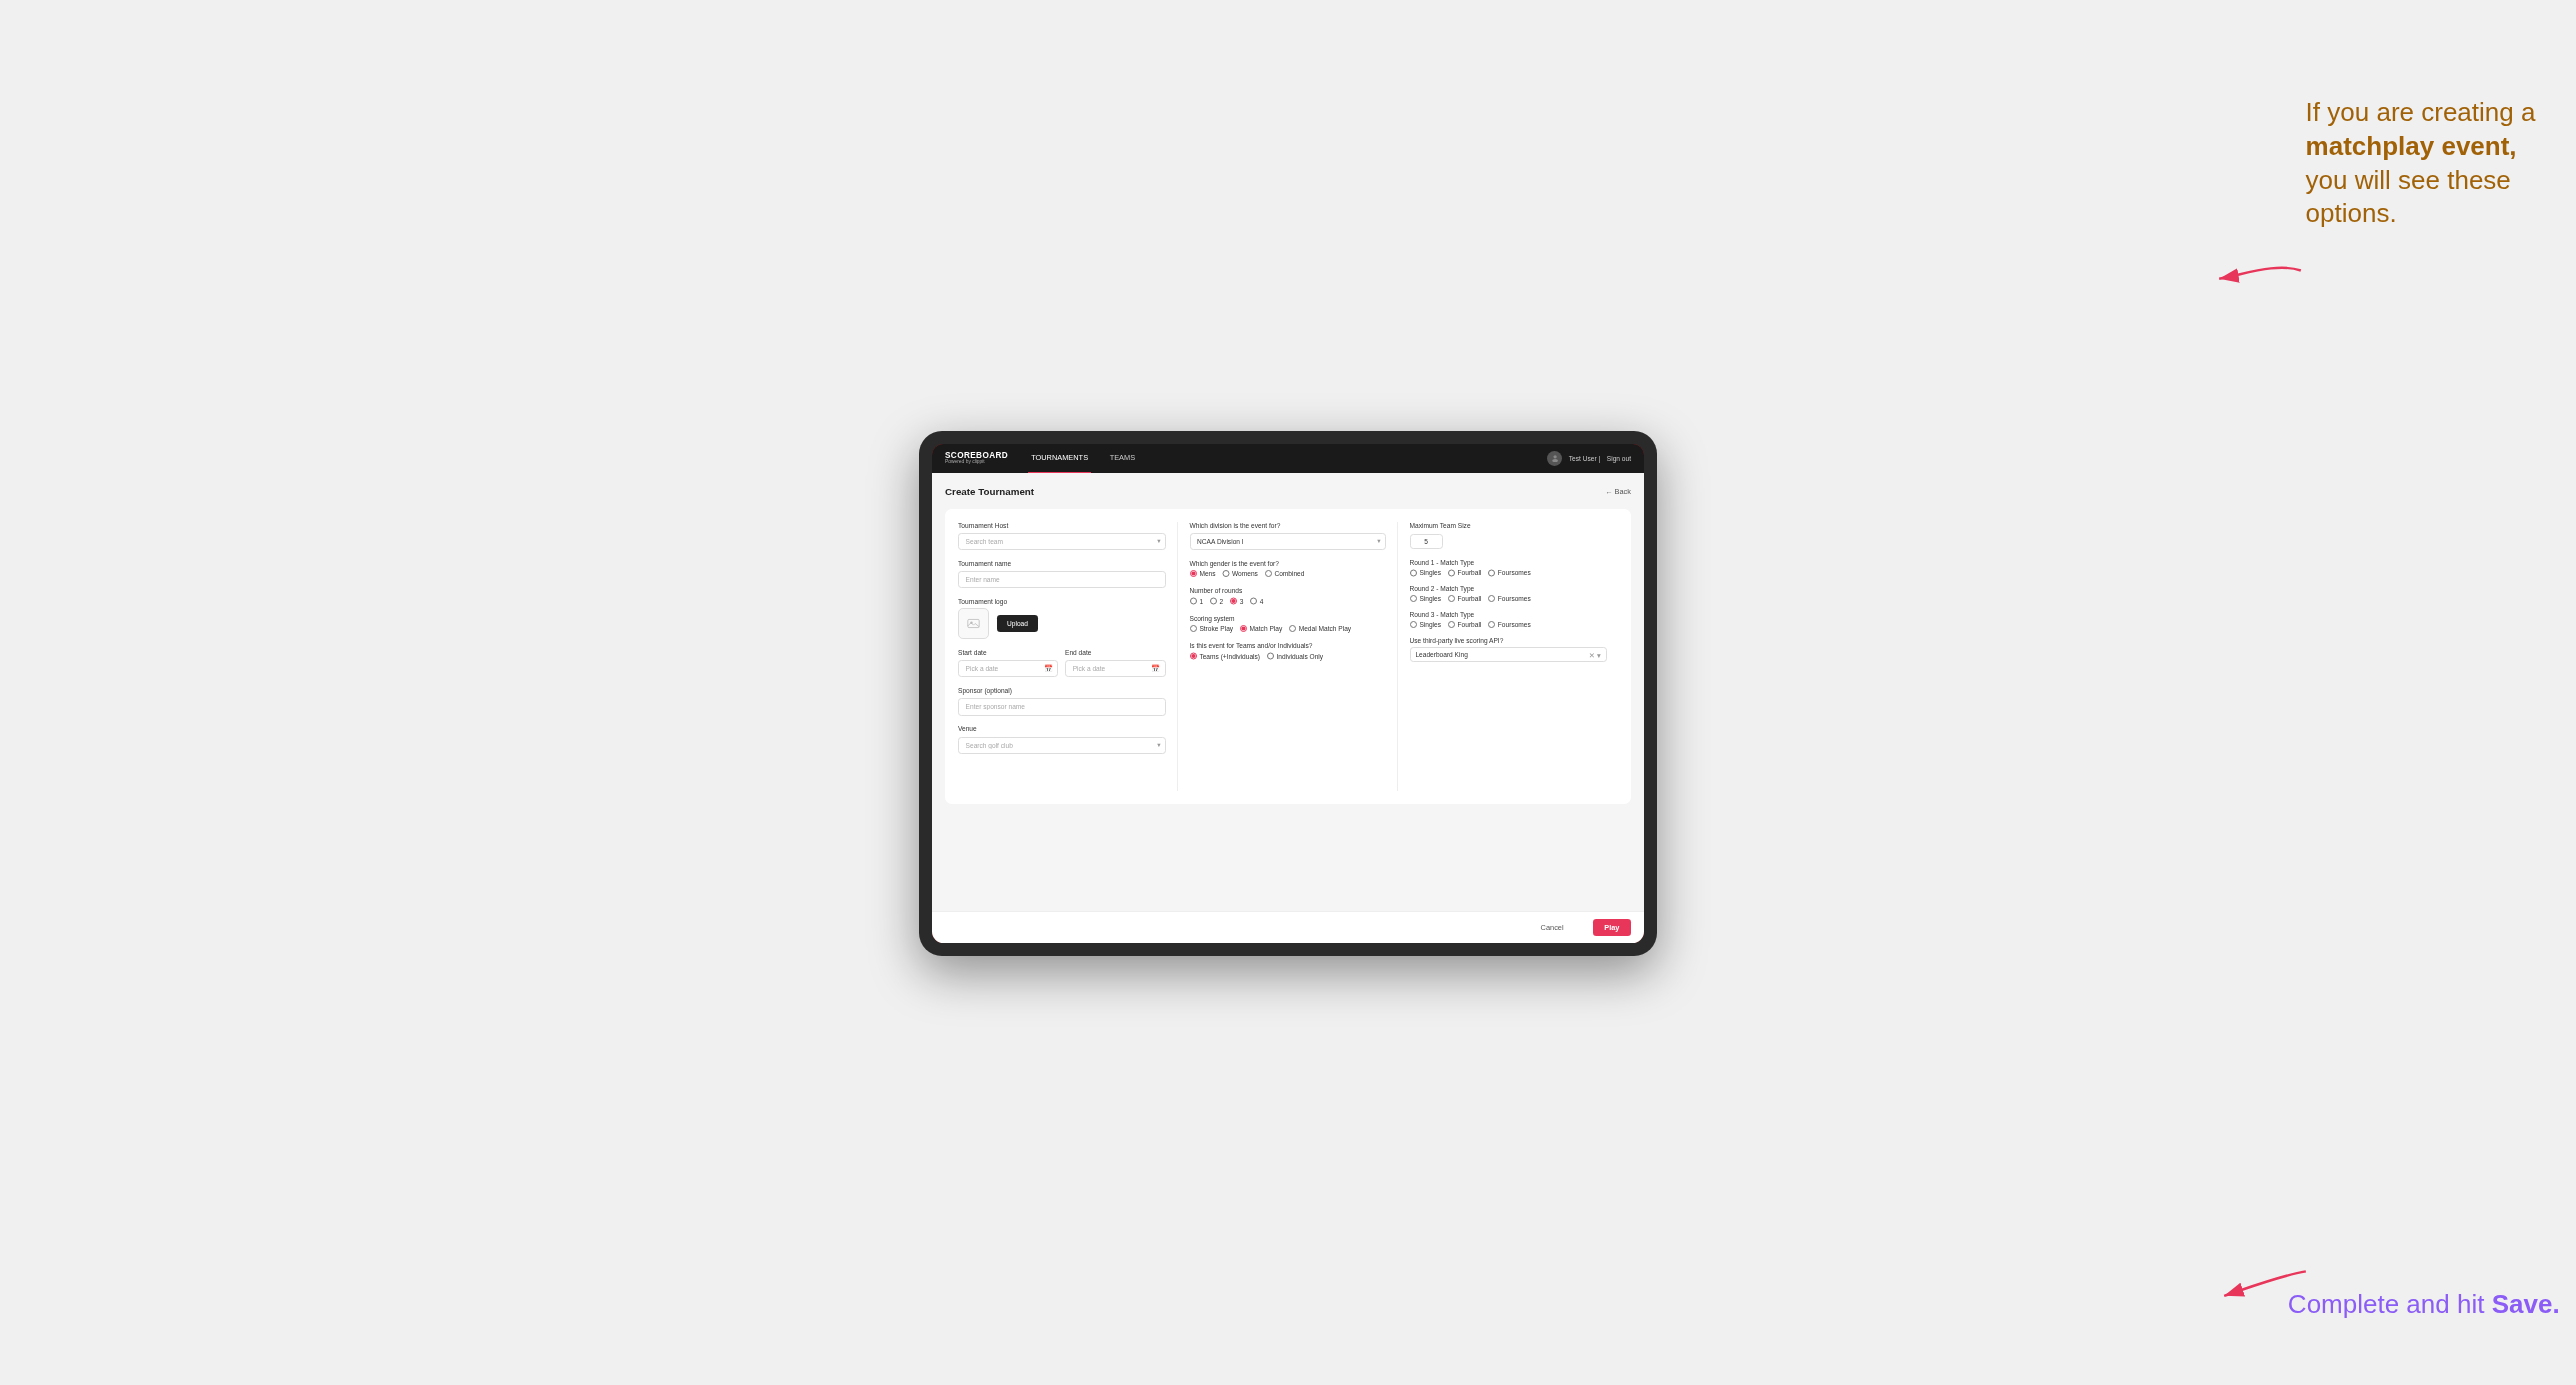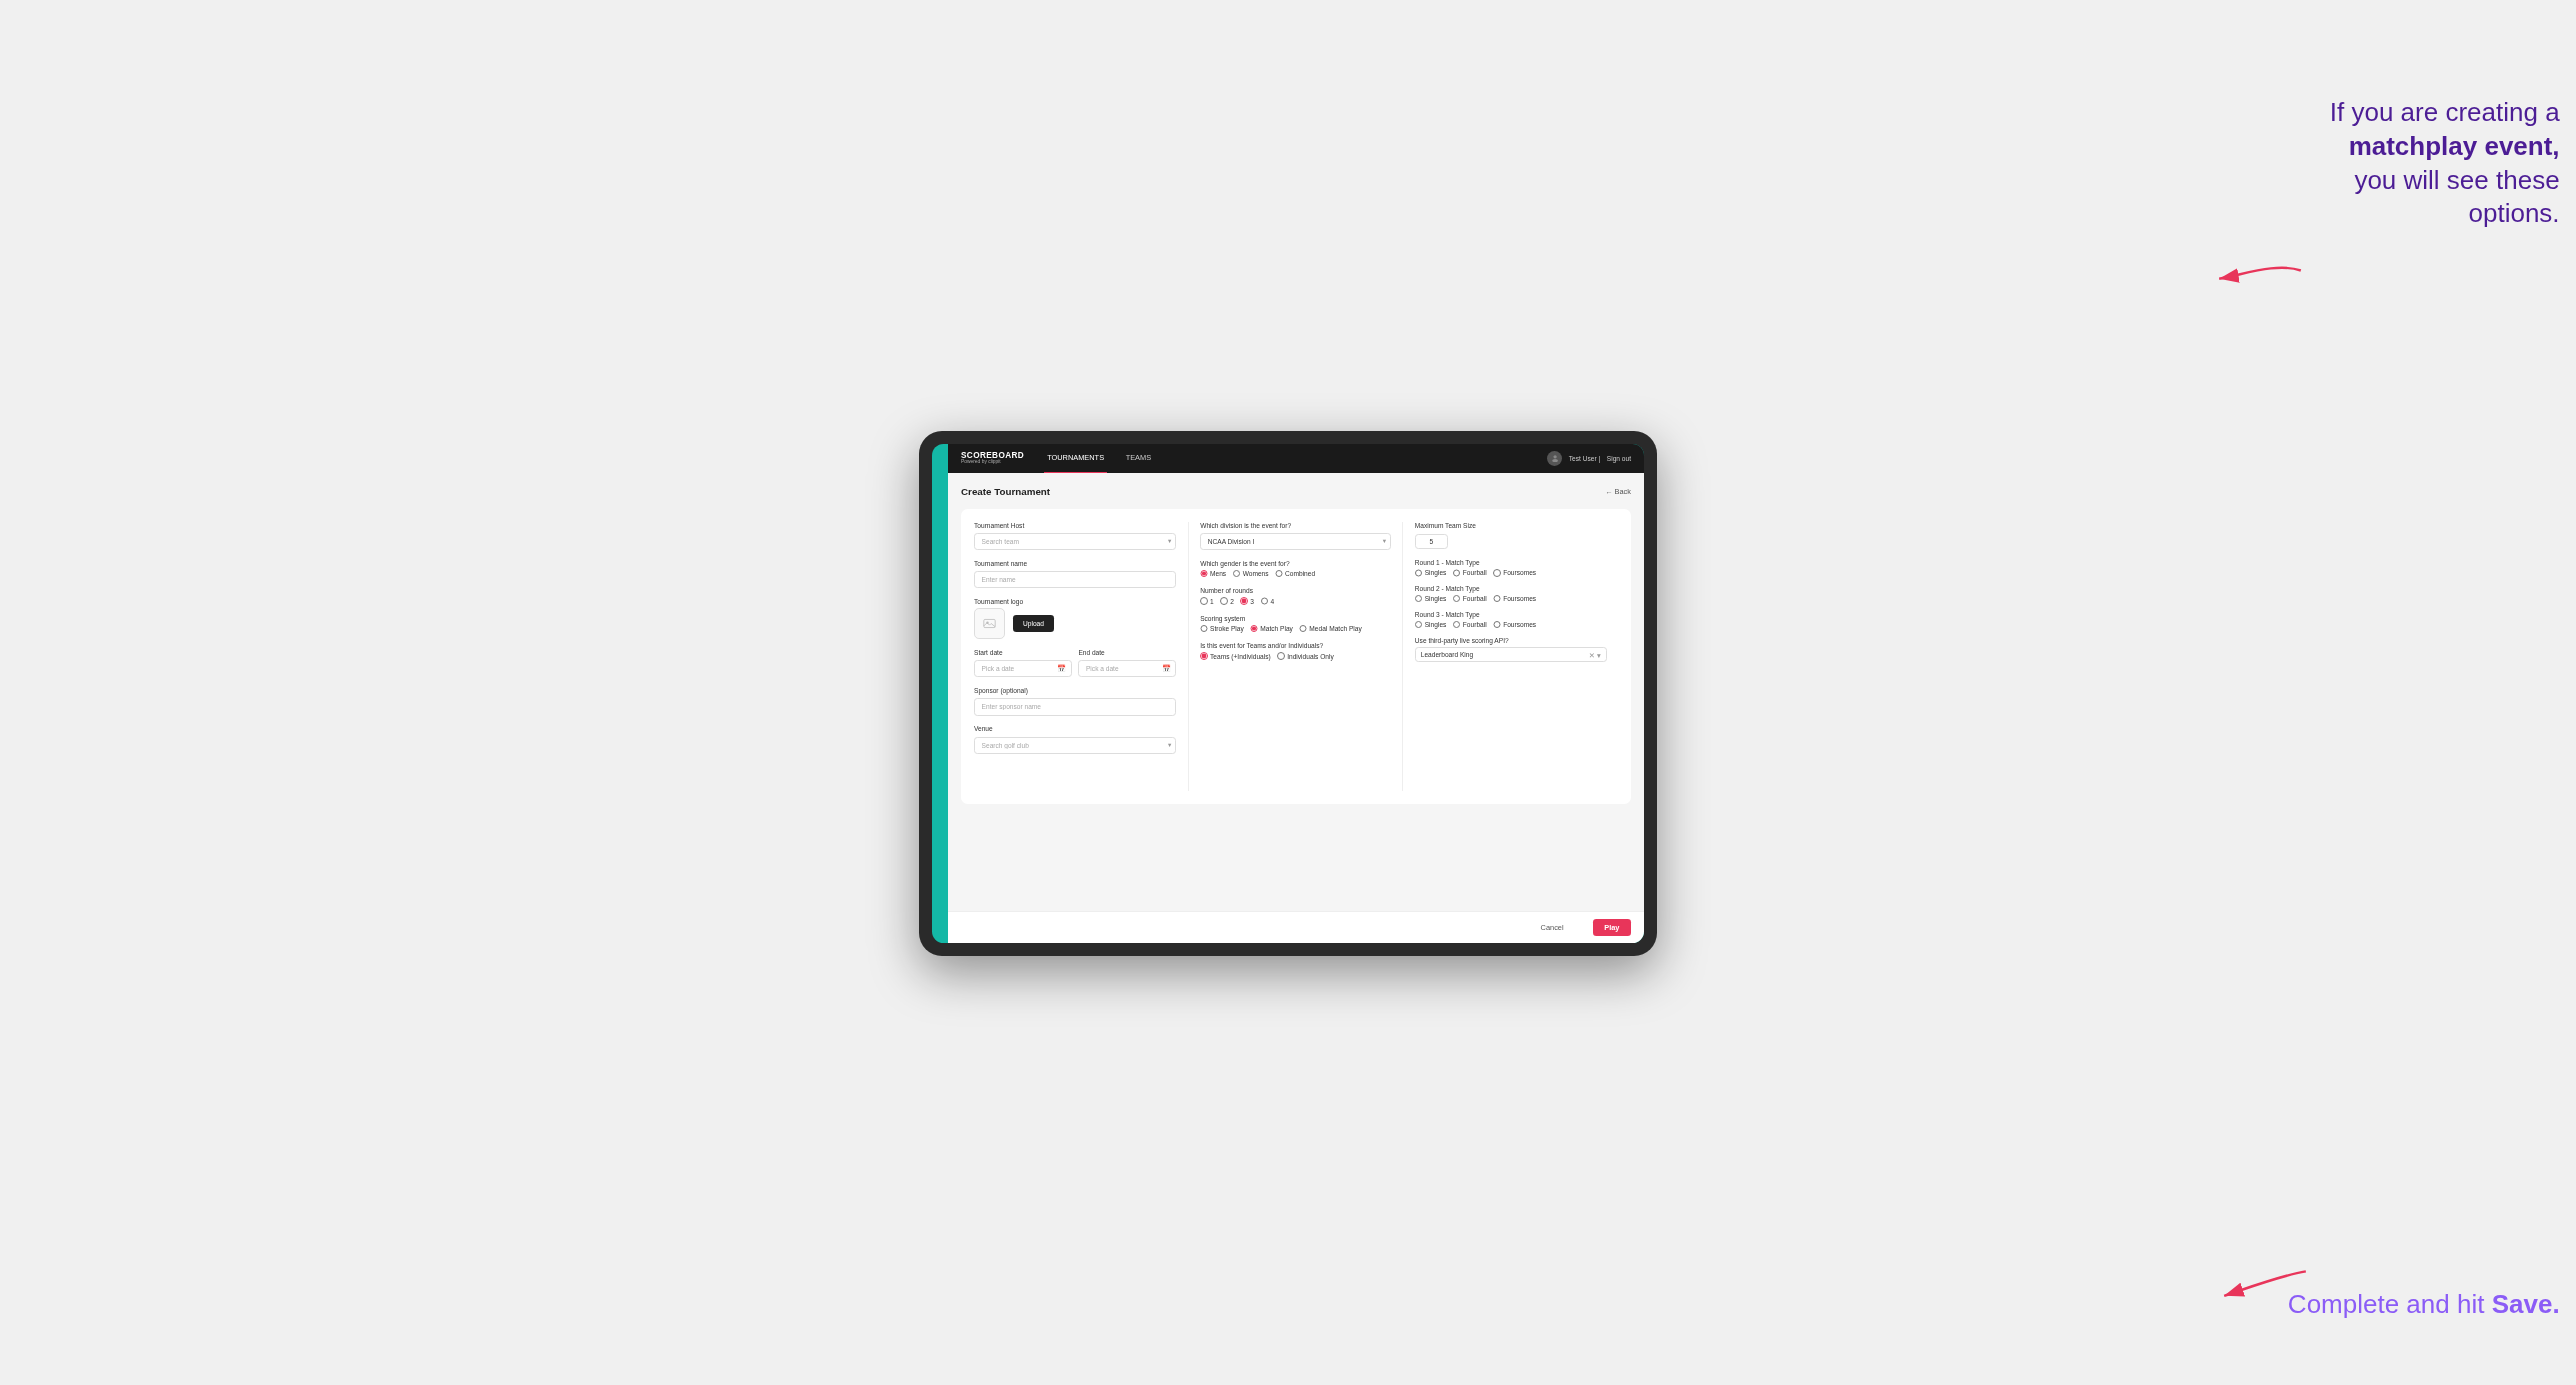--- a/index.html
+++ b/index.html
@@ -22,26 +22,25 @@
       background: #2a2a2a;
       border-radius: 23px;
       padding: 13px;
       position: relative;
       box-shadow: 0 16.4px 49px rgba(0,0,0,0.4);
     }
 
     .tablet-screen {
       width: 100%;
       height: 100%;
-      background: #14b8a6;
+      background: #b91c1c;
       border-radius: 11.5px;
       overflow: hidden;
       display: flex;
       flex-direction: column;
-      padding-left: 16px;
     }
 
     
     .nav-bar {
       background: #1a1a1a;
       display: flex;
       align-items: center;
       padding: 0 13px;
       height: 29.5px;
       flex-shrink: 0;
@@ -374,23 +373,22 @@
     .annotation-right {
       position: absolute;
       right: 24.6px;
       top: 50%;
       transform: translateY(-50%);
       width: 262px;
     }
 
     .annotation-text {
       font-size: 26px;
-      color: #4c1d95;
+      color: #a16207;
       line-height: 1.3;
-      text-align: right;
     }
 
     .annotation-text strong {
       font-weight: 800;
     }
 
     .annotation-bottom-text {
       font-size: 26px;
       color: #8b5cf6;
     }

